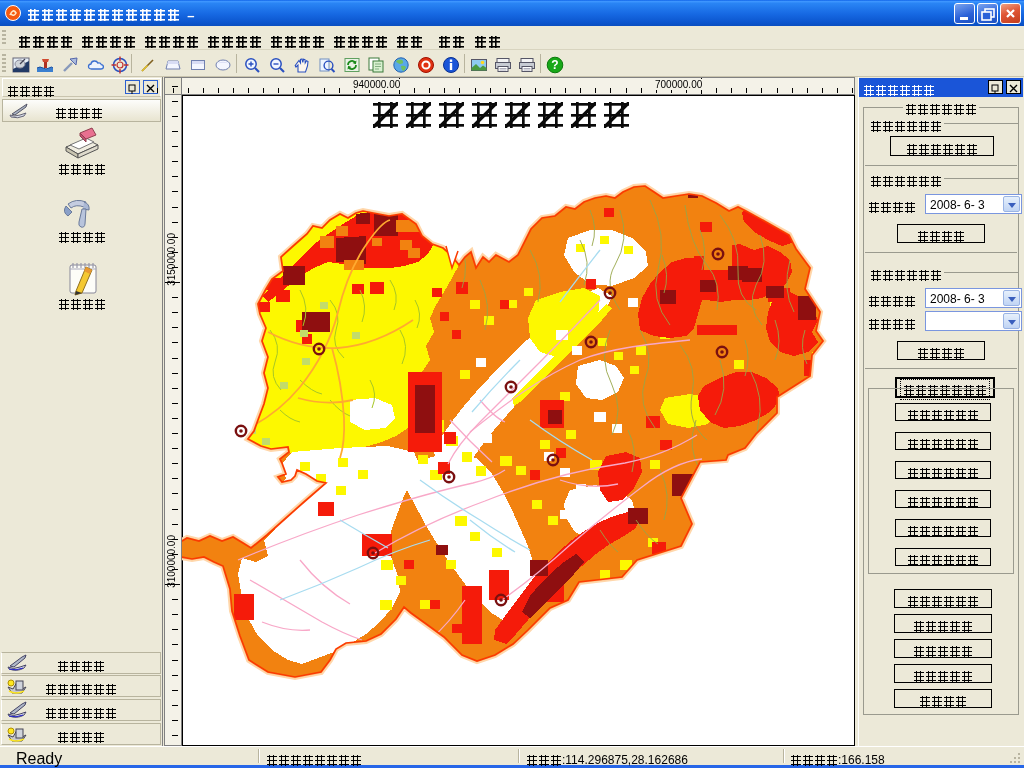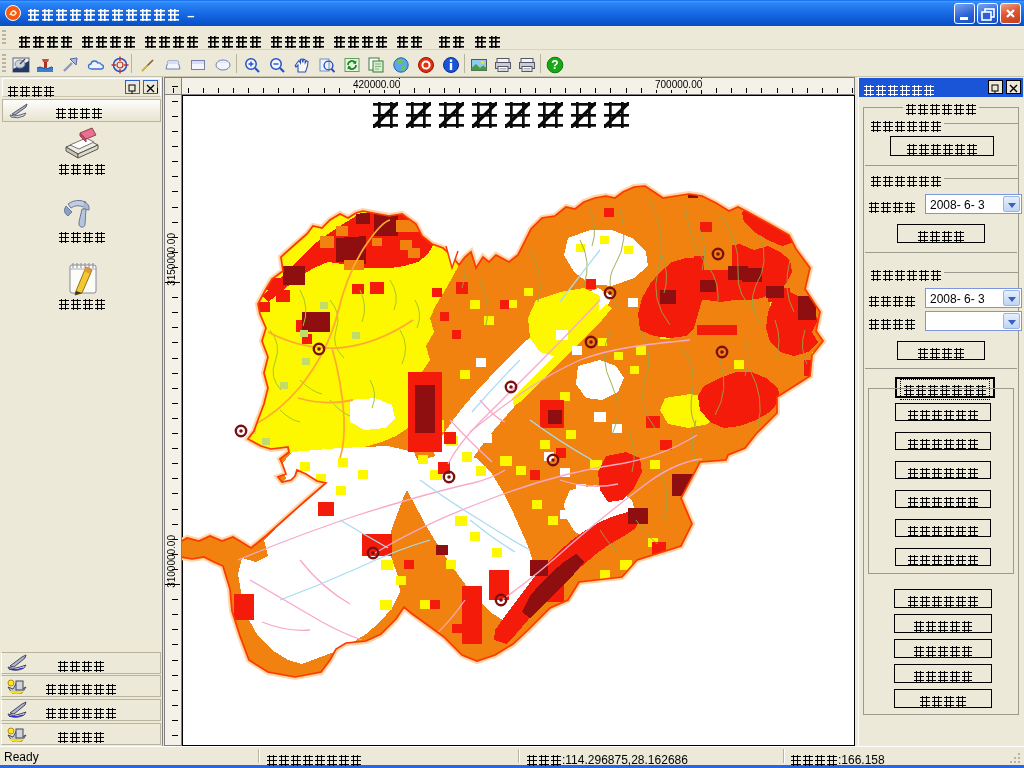--- a/index.html
+++ b/index.html
@@ -320,21 +320,21 @@
 <div class="btn" style="left:895px;top:490px;width:96px;height:18px;padding-top:2px"><i class="cg s12"></i><i class="cg s12"></i><i class="cg s12"></i><i class="cg s12"></i><i class="cg s12"></i><i class="cg s12"></i></div>
 <div class="btn" style="left:895px;top:519px;width:96px;height:18px;padding-top:2px"><i class="cg s12"></i><i class="cg s12"></i><i class="cg s12"></i><i class="cg s12"></i><i class="cg s12"></i><i class="cg s12"></i></div>
 <div class="btn" style="left:895px;top:548px;width:96px;height:18px;padding-top:2px"><i class="cg s12"></i><i class="cg s12"></i><i class="cg s12"></i><i class="cg s12"></i><i class="cg s12"></i><i class="cg s12"></i></div>
 <div class="btn" style="left:894px;top:589px;width:98px;height:19px;padding-top:2px"><i class="cg s12"></i><i class="cg s12"></i><i class="cg s12"></i><i class="cg s12"></i><i class="cg s12"></i><i class="cg s12"></i></div>
 <div class="btn" style="left:894px;top:614px;width:98px;height:19px;padding-top:2px"><i class="cg s12"></i><i class="cg s12"></i><i class="cg s12"></i><i class="cg s12"></i><i class="cg s12"></i></div>
 <div class="btn" style="left:894px;top:639px;width:98px;height:19px;padding-top:2px"><i class="cg s12"></i><i class="cg s12"></i><i class="cg s12"></i><i class="cg s12"></i><i class="cg s12"></i></div>
 <div class="btn" style="left:894px;top:664px;width:98px;height:19px;padding-top:2px"><i class="cg s12"></i><i class="cg s12"></i><i class="cg s12"></i><i class="cg s12"></i><i class="cg s12"></i></div>
 <div class="btn" style="left:894px;top:689px;width:98px;height:19px;padding-top:2px"><i class="cg s12"></i><i class="cg s12"></i><i class="cg s12"></i><i class="cg s12"></i></div>
 <div class="abs" id="statusbar"></div>
 <div class="abs" id="bluestrip"></div>
-<div class="abs" style="left:4px;top:750px;font-size:12px">Ready</div>
+<div class="abs" style="left:16px;top:750px;font-size:16px">Ready</div>
 <div class="ssep" style="left:258px"></div>
 <div class="ssep" style="left:518px"></div>
 <div class="ssep" style="left:783px"></div>
 <div class="abs" style="left:266px;top:751px"><i class="cg s12"></i><i class="cg s12"></i><i class="cg s12"></i><i class="cg s12"></i><i class="cg s12"></i><i class="cg s12"></i><i class="cg s12"></i><i class="cg s12"></i></div>
 <div class="abs" style="left:526px;top:751px"><i class="cg s12"></i><i class="cg s12"></i><i class="cg s12"></i><span style="font-size:12px;vertical-align:1px">:114.296875,28.162686</span></div>
 <div class="abs" style="left:790px;top:751px"><i class="cg s12"></i><i class="cg s12"></i><i class="cg s12"></i><i class="cg s12"></i><span style="font-size:12px;vertical-align:1px">:166.158</span></div>
 <svg class="abs" style="left:1008px;top:752px" width="14" height="13">
     <g fill="#b8b4a0">
       <rect x="10" y="9" width="2" height="2"></rect>
       <rect x="6" y="9" width="2" height="2"></rect>
@@ -387,21 +387,21 @@
 <div class="rtick" style="left:731.2px;top:88px;width:1px;height:5px"></div>
 <div class="rtick" style="left:746.3px;top:88px;width:1px;height:5px"></div>
 <div class="rtick" style="left:761.4px;top:88px;width:1px;height:5px"></div>
 <div class="rtick" style="left:776.5px;top:88px;width:1px;height:5px"></div>
 <div class="rtick" style="left:791.6px;top:88px;width:1px;height:5px"></div>
 <div class="rtick" style="left:806.7px;top:88px;width:1px;height:5px"></div>
 <div class="rtick" style="left:821.8px;top:88px;width:1px;height:5px"></div>
 <div class="rtick" style="left:836.9px;top:88px;width:1px;height:5px"></div>
 <div class="rtick" style="left:852.0px;top:88px;width:1px;height:5px"></div>
 <div class="rtick" style="left:399px;top:78px;width:1px;height:16px"></div>
-<div class="rlbl" style="left:353px;top:79px">420000.00</div>
+<div class="rlbl" style="left:353px;top:79px">940000.00</div>
 <div class="rtick" style="left:701px;top:78px;width:1px;height:16px"></div>
 <div class="rlbl" style="left:655px;top:79px">700000.00</div>
 <div class="rtick" style="left:172px;top:85.7px;width:6px;height:1px"></div>
 <div class="rtick" style="left:172px;top:100.8px;width:6px;height:1px"></div>
 <div class="rtick" style="left:172px;top:115.9px;width:6px;height:1px"></div>
 <div class="rtick" style="left:172px;top:131.0px;width:6px;height:1px"></div>
 <div class="rtick" style="left:172px;top:146.1px;width:6px;height:1px"></div>
 <div class="rtick" style="left:172px;top:161.2px;width:6px;height:1px"></div>
 <div class="rtick" style="left:172px;top:176.3px;width:6px;height:1px"></div>
 <div class="rtick" style="left:172px;top:191.4px;width:6px;height:1px"></div>

